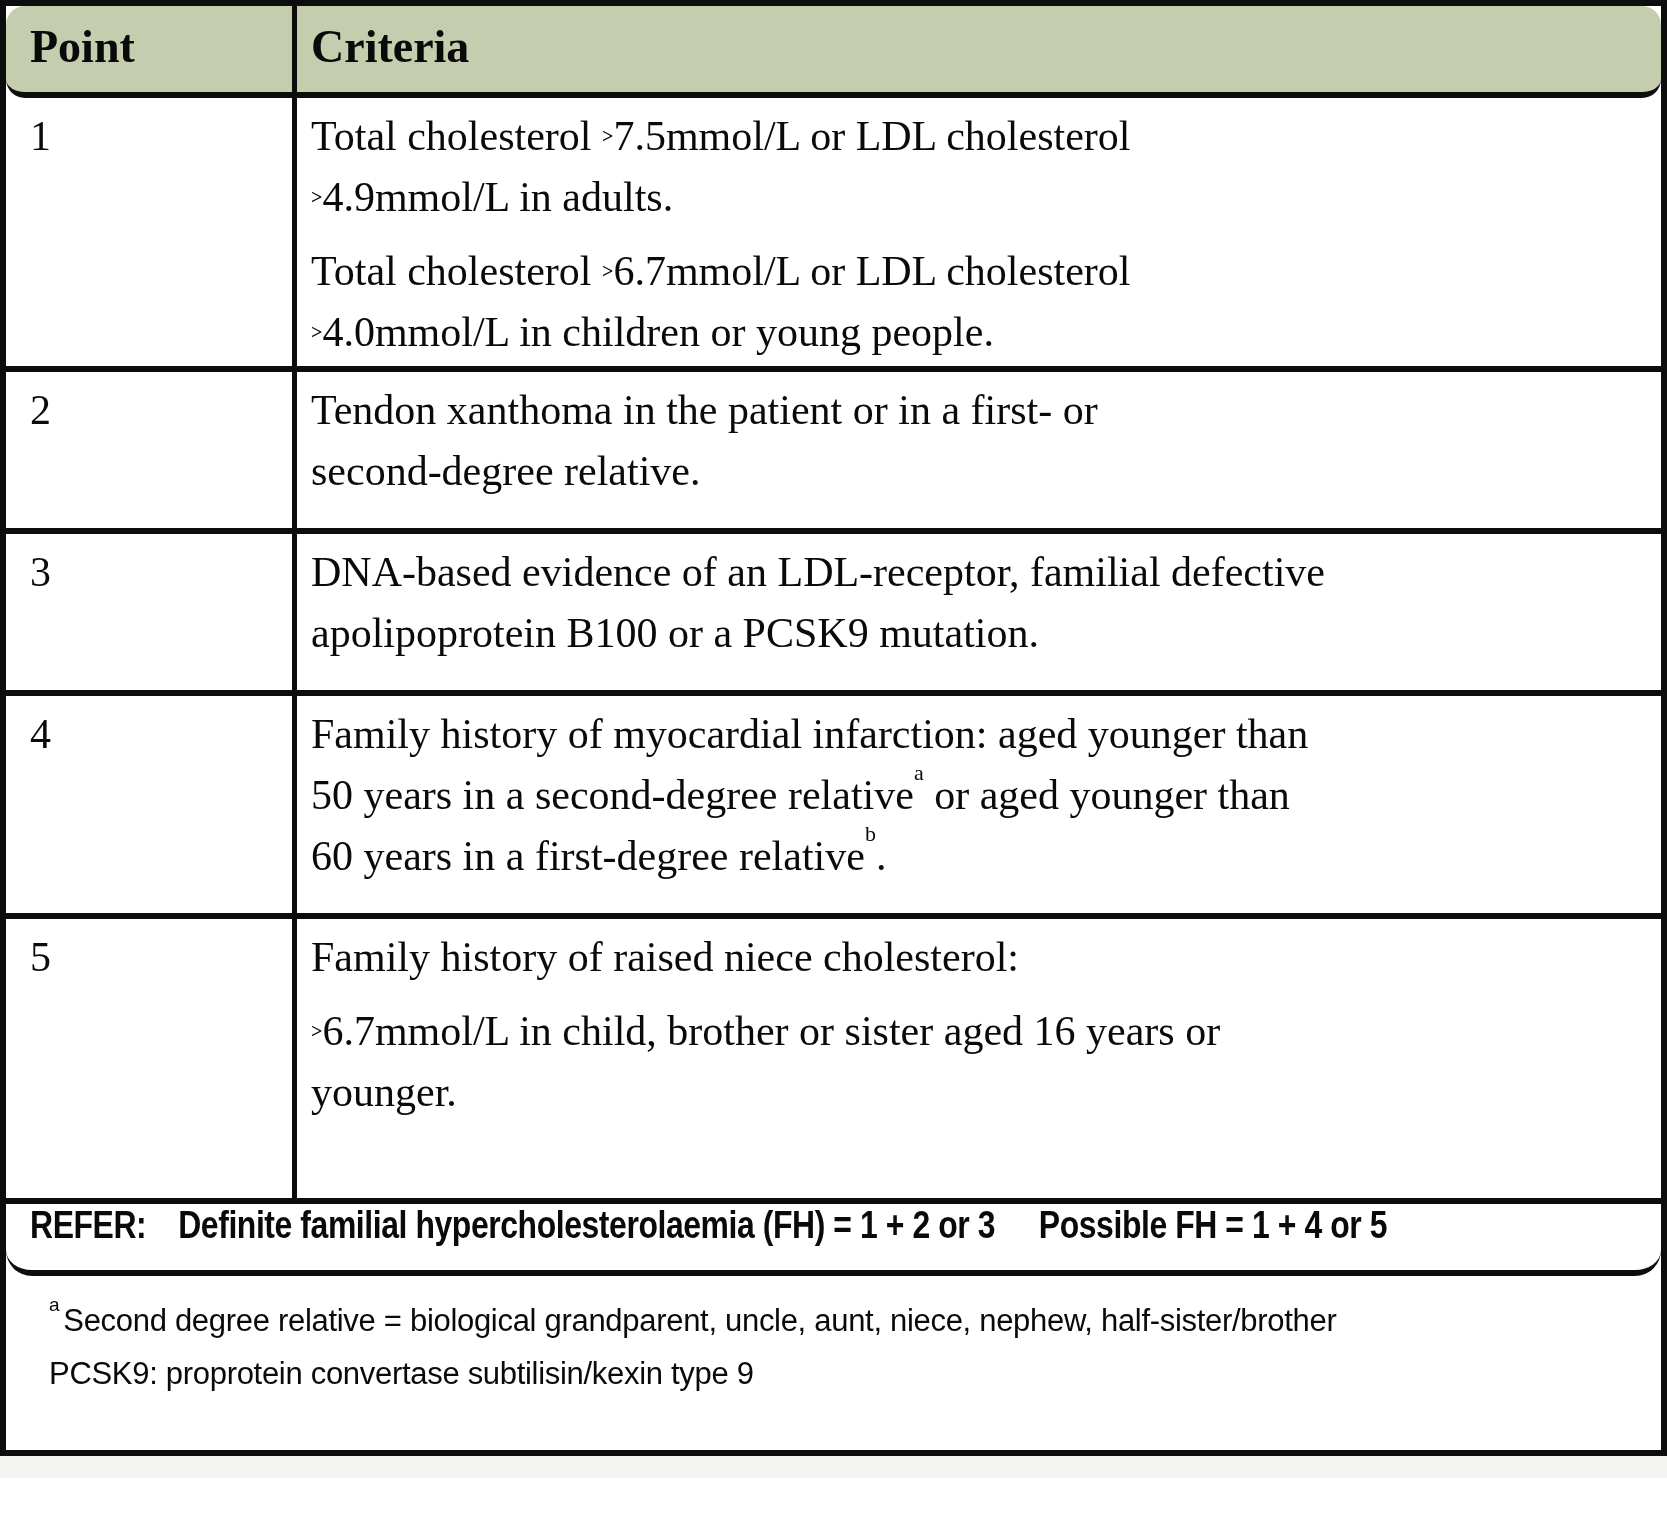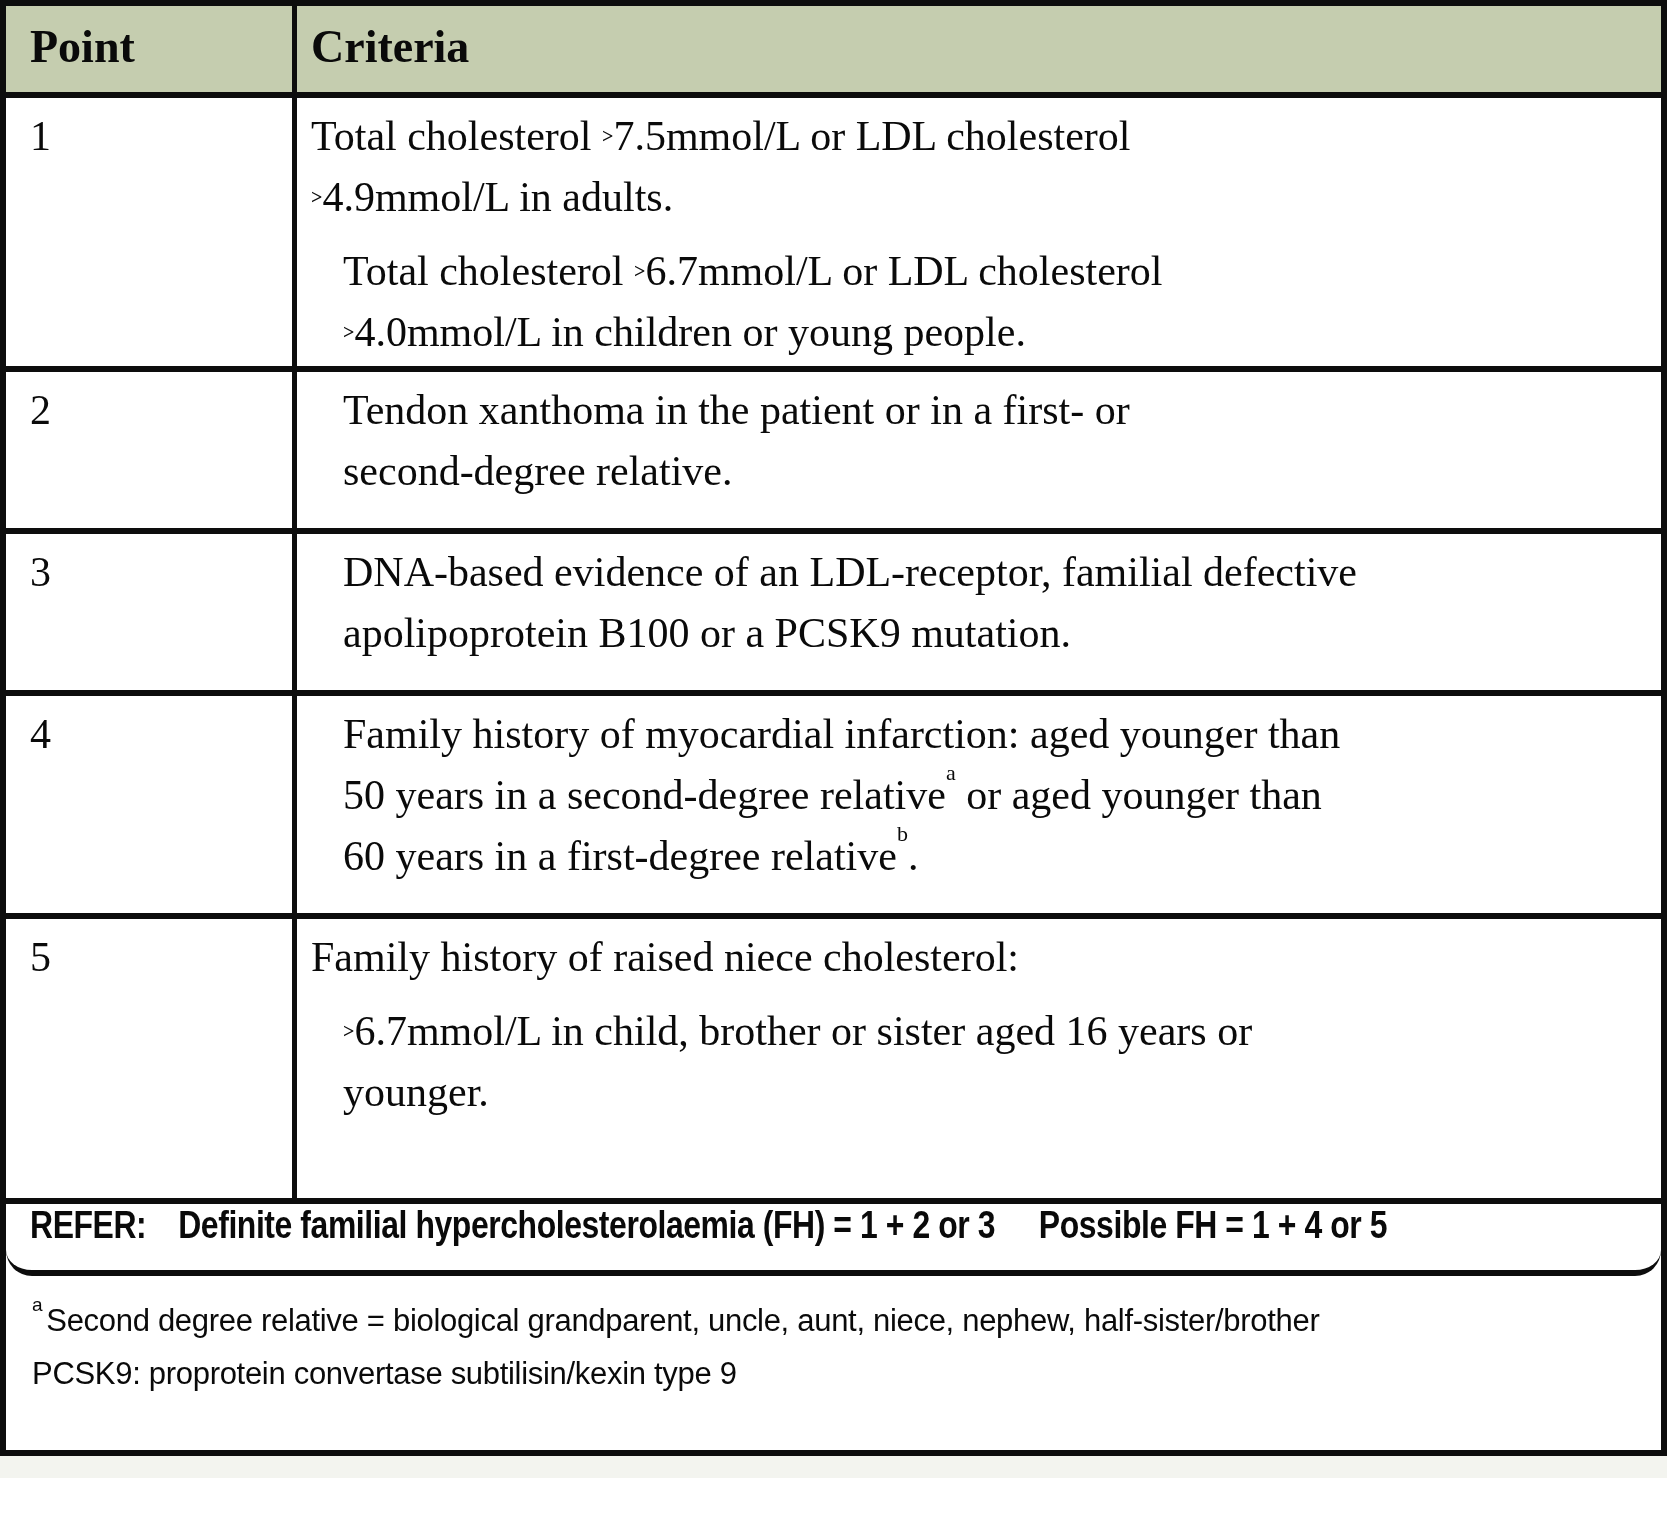--- a/index.html
+++ b/index.html
@@ -30,23 +30,23 @@
     padding:8px 0 0 24px;
     font-size:42px;
     line-height:61px;
   }
   .criteria-cell{
     padding:8px 24px 0 14px;
     font-size:42px;
     line-height:61px;
   }
   .criteria-cell p{margin:0 0 13px 0;}
-  .criteria-cell p:last-child{margin-bottom:0;margin-left:32px;}
+  .criteria-cell p:last-child{margin-bottom:0;}
 
-  .header-row{background:var(--header-bg);min-height:92px;}
+  .header-row{background:var(--header-bg);min-height:92px;border-radius:19px;}
   .header-row .point-cell,
   .header-row .criteria-cell{
     display:flex;align-items:center;
     font-weight:bold;font-size:46px;line-height:1;
     padding-top:0;padding-bottom:4px;
   }
 
   .row-1{min-height:274px;}
   .row-2{min-height:162px;}
   .row-3{min-height:162px;}
@@ -77,21 +77,21 @@
     display:flex;align-items:baseline;white-space:nowrap;
     font-family:"Liberation Sans",sans-serif;
     font-weight:bold;font-size:38px;letter-spacing:-0.5px;
     transform:scaleX(0.84);transform-origin:0 50%;
   }
   .refer-label{margin-right:38px;}
   .refer-possible{margin-left:52px;}
 
   .footnotes{
     min-height:174px;
-    padding:18px 24px 0 26px;
+    padding:18px 24px 0 43px;
     font-family:"Liberation Sans",sans-serif;
     font-size:31px;letter-spacing:-0.3px;
     line-height:53px;
   }
   .fn sup{
     font-size:19px;line-height:0;
     position:relative;top:-9px;margin-right:4px;
   }
 
   .bottom-strip{

